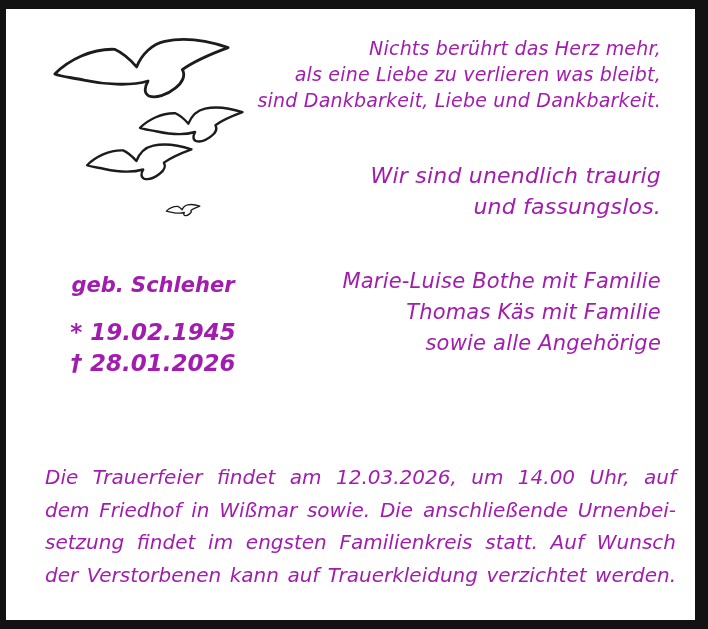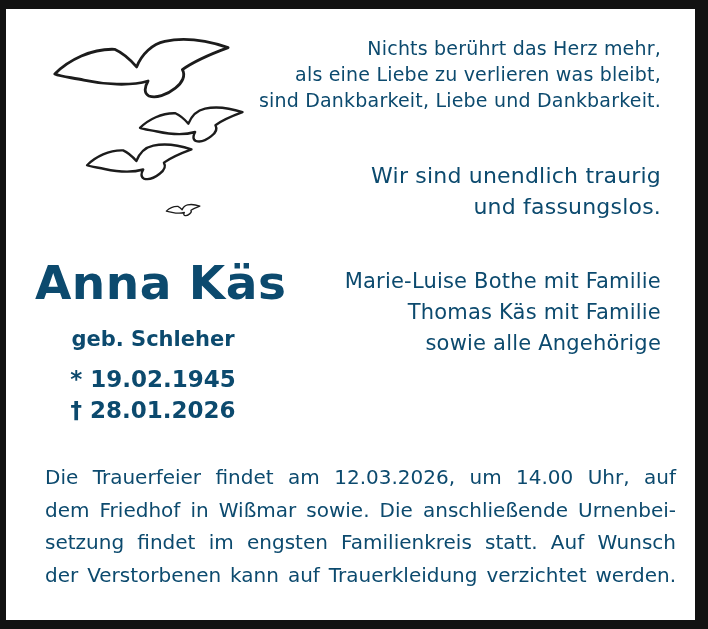--- a/index.html
+++ b/index.html
@@ -12,21 +12,22 @@
     position: relative;
     width: 708px;
     height: 629px;
     box-sizing: border-box;
     background: #ffffff;
     border-top: 9px solid #121212;
     border-bottom: 9px solid #121212;
     border-left: 6px solid #121212;
     border-right: 13px solid #121212;
     overflow: hidden;
-    color: #0c4a6e;
+    color: #a21caf;
+    font-style: italic;
   }
   .content {
     position: absolute;
     inset: 0;
   }
   .abs { position: absolute; }
 
   .epigraph {
     top: 26px;
     right: 34px;
@@ -64,21 +65,21 @@
     letter-spacing: 0.5px;
     white-space: nowrap;
   }
   .maiden-name {
     margin-top: 15px;
     font-size: 21px;
     line-height: 28px;
     font-weight: 600;
   }
   .dates {
-    margin-top: 11px;
+    margin-top: 18px;
     font-size: 23px;
     line-height: 31px;
     font-weight: 600;
   }
   .mourners {
     top: 257px;
     right: 34px;
     text-align: right;
     font-size: 21px;
     line-height: 31px;
@@ -122,21 +123,20 @@
       <div>als eine Liebe zu verlieren was bleibt,</div>
       <div>sind Dankbarkeit, Liebe und Dankbarkeit.</div>
     </div>
 
     <div class="abs grief">
       <div>Wir sind unendlich traurig</div>
       <div>und fassungslos.</div>
     </div>
 
     <div class="abs name-block">
-      <div class="deceased-name">Anna Käs</div>
       <div class="maiden-name">geb. Schleher</div>
       <div class="dates">
         <div>* 19.02.1945</div>
         <div>† 28.01.2026</div>
       </div>
     </div>
 
     <div class="abs mourners">
       <div>Marie-Luise Bothe mit Familie</div>
       <div>Thomas Käs mit Familie</div>

